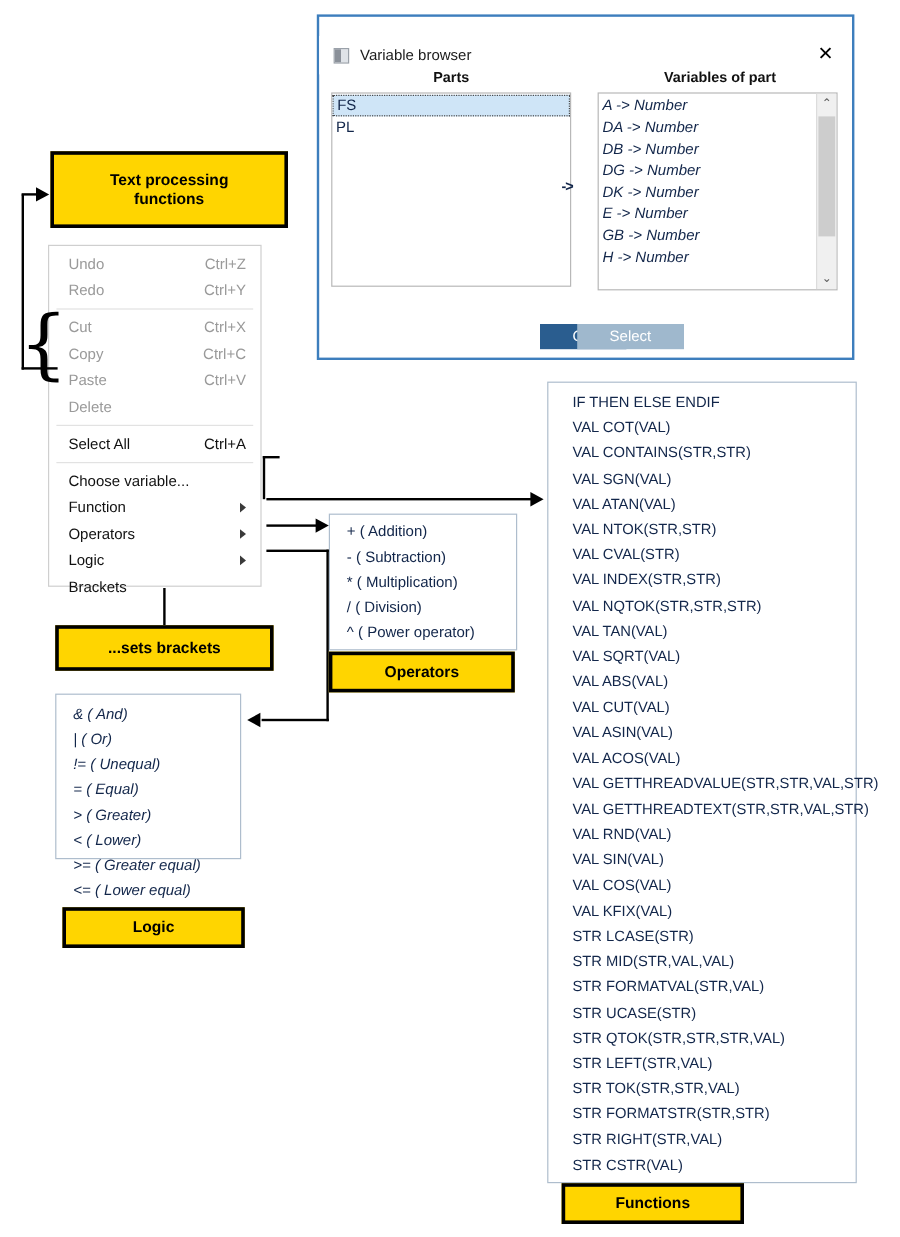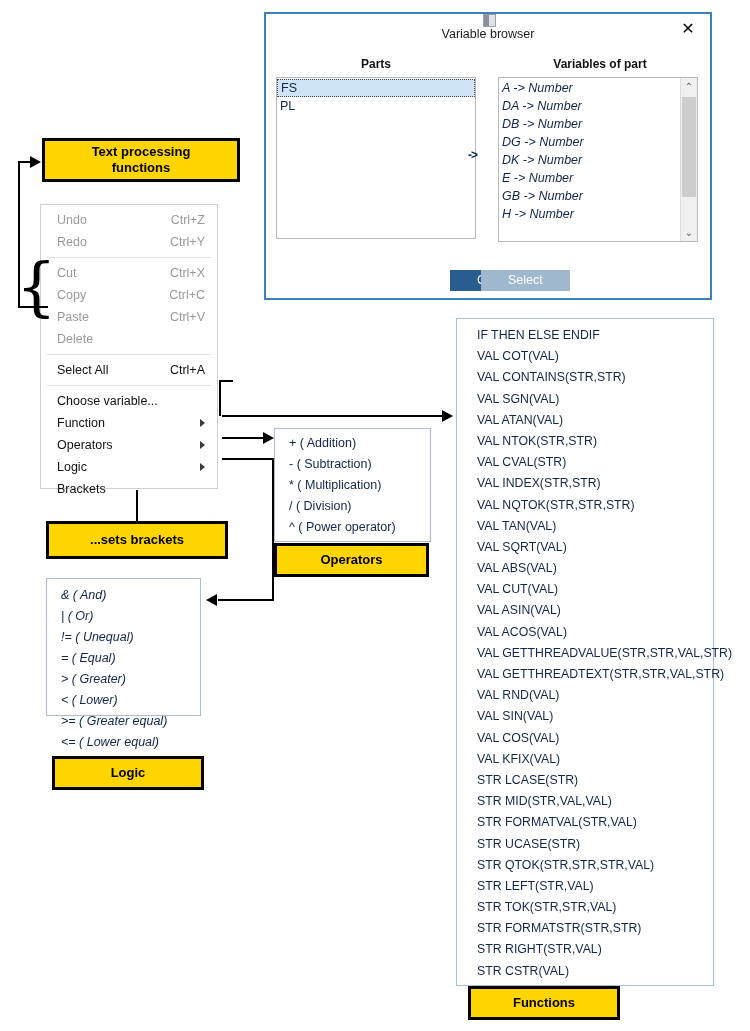--- a/index.html
+++ b/index.html
@@ -10,22 +10,22 @@
     -webkit-font-smoothing:antialiased;
   }
   .abs{position:absolute;}
 
   
   #variable-browser{
     left:264px;top:12px;width:448px;height:288px;
     background:#ffffff;border:2px solid #3d7ebd;box-sizing:border-box;
   }
   #vb-titlebar{
-    position:absolute;left:0;top:0;right:0;height:32px;
-    background:#ffffff;display:flex;align-items:center;flex-direction:column;
+    position:absolute;left:0;top:16px;right:0;height:32px;
+    background:#ffffff;display:flex;align-items:center;
   }
   #vb-app-icon{
     width:13px;height:13px;margin-left:12px;margin-right:9px;
     background:linear-gradient(90deg,#8a9099 0 46%,#dfe3e8 46% 100%);
     border:1px solid #9aa1a9;box-sizing:border-box;flex:none;
   }
   #vb-title{font-size:12.5px;color:#1b1b1b;}
   #vb-close{
     position:absolute;right:0;top:0;width:44px;height:30px;
     display:flex;align-items:center;justify-content:center;
@@ -103,21 +103,21 @@
   #logic-panel{left:46px;top:578px;width:155px;height:138px;padding-top:6px;font-style:italic;}
   #functions-panel{left:456px;top:318px;width:258px;height:668px;padding-top:6px;}
   #functions-panel .pi{height:21.2px;line-height:21.2px;padding-left:20px;font-size:12.3px;}
 
   
   .callout{
     background:#FFD500;border:3px solid #000;box-sizing:border-box;
     display:flex;align-items:center;justify-content:center;text-align:center;
     font-size:13px;font-weight:bold;color:#000;line-height:1.25;
   }
-  #callout-text-processing{left:42px;top:138px;width:198px;height:44px;}
+  #callout-text-processing{left:42px;top:126px;width:198px;height:64px;}
   #callout-sets-brackets{left:46px;top:521px;width:182px;height:38px;}
   #callout-operators{left:274px;top:543px;width:155px;height:34px;}
   #callout-logic{left:52px;top:756px;width:152px;height:34px;}
   #callout-functions{left:468px;top:986px;width:152px;height:34px;}
 
   
   .ln{background:#000;}
   .arrow-r{
     width:0;height:0;border-left:11px solid #000;
     border-top:6px solid transparent;border-bottom:6px solid transparent;

